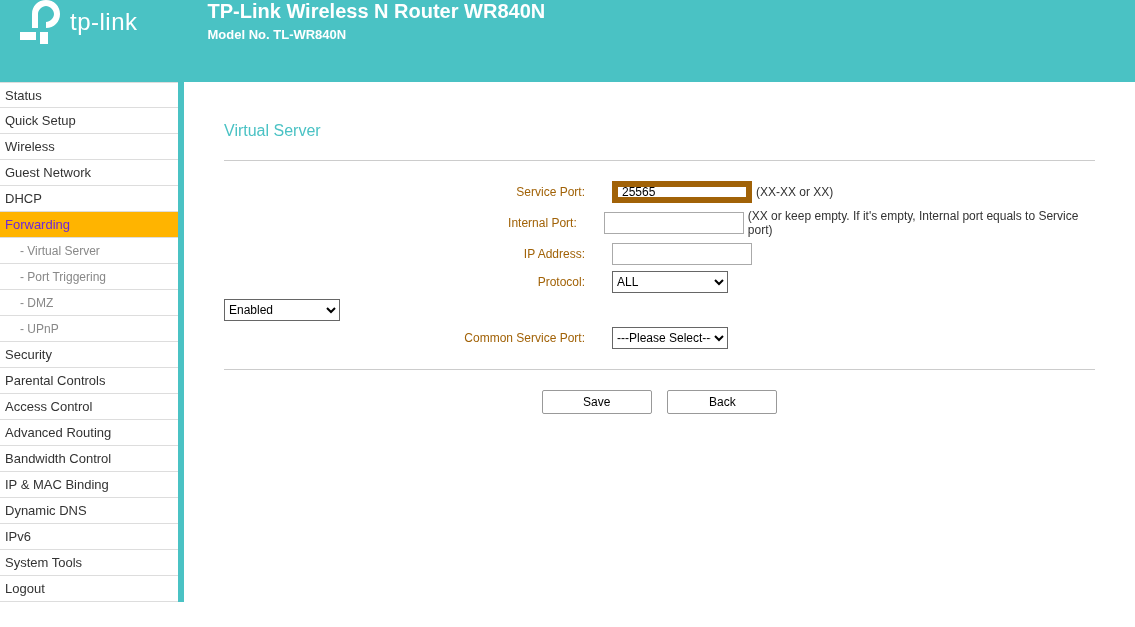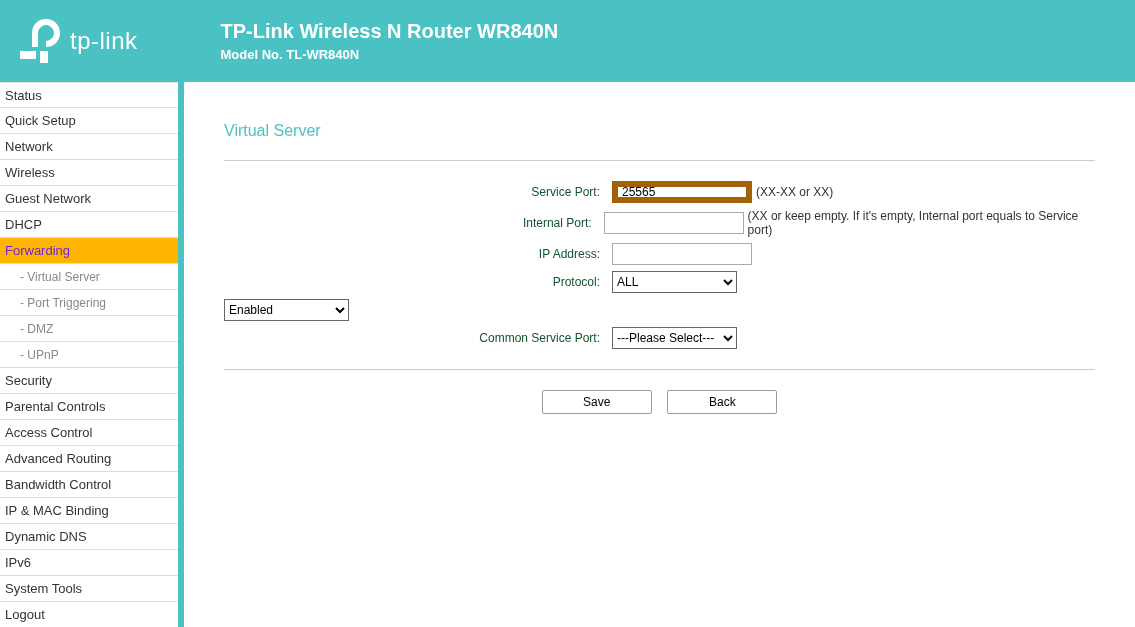--- a/index.html
+++ b/index.html
@@ -1,39 +1,39 @@
 <!DOCTYPE html>
 <html><head>
 <meta charset="utf-8">
 <style>
 * { box-sizing: border-box; margin: 0; padding: 0; }
 body { font-family: Arial, sans-serif; font-size: 13px; background: #fff; width: 1135px; }
-.header { background: #4ac2c4; color: #fff; height: 82px; display: flex; align-items: center; padding: 0 20px; gap: 13px; }
+.header { background: #4ac2c4; color: #fff; height: 82px; display: flex; align-items: flex-start; padding: 0 20px; }
 .logo { display: flex; align-items: center; margin-right: 70px; }
 .logo svg { margin-right: 10px; }
 .logo-text { font-size: 24px; font-weight: 300; letter-spacing: 0.5px; }
 .header-titles { }
 .header-title { font-size: 20px; font-weight: bold; }
 .header-sub { font-size: 13px; font-weight: bold; margin-top: 4px; }
 .layout { display: flex; }
 .sidebar { width: 178px; background: #fff; }
 .side-item { height: 26px; line-height: 26px; padding-left: 5px; border-bottom: 1px solid #ddd; color: #333; cursor: pointer; font-size: 13px; }
 .side-item:first-child { border-top: 1px solid #ddd; }
 .side-item.active { background: #ffb400; color: #6d28d9; }
 .side-sub { height: 26px; line-height: 26px; padding-left: 20px; border-bottom: 1px solid #ddd; color: #888; cursor: pointer; font-size: 12px; }
 .side-accent { width: 6px; background: #4ac2c4; }
 .content { flex: 1; padding: 20px 40px; }
 .spacer { height: 20px; }
 .page-title { color: #4ac2c4; font-size: 16px; font-weight: normal; padding-bottom: 20px; border-bottom: 1px solid #ccc; margin-bottom: 20px; }
 .form-row { display: flex; align-items: center; margin-bottom: 6px; }
-.form-label { width: 388px; text-align: right; padding-right: 12px; color: #14532d; font-size: 12px; }
+.form-label { width: 388px; text-align: right; padding-right: 27px; color: #a16207; font-size: 12px; }
 .form-field { display: flex; align-items: center; }
 .form-field input[type=text] { width: 140px; height: 22px; border: 1px solid #aaa; padding: 0 4px; font-size: 12px; }
 .form-field input.highlight { border: 6px solid #a16207; }
-.form-field select { width: 125px; height: 22px; border: 1px solid #666; font-size: 12px; background: #fff; }
+.form-field select { width: 116px; height: 22px; border: 1px solid #666; font-size: 12px; background: #fff; }
 .hint { color: #333; font-size: 12px; margin-left: 4px; }
 .hr2 { border-top: 1px solid #ccc; margin: 20px 0; }
 .buttons { text-align: center; }
 .btn { width: 110px; height: 24px; border: 1px solid #999; background: #fff; border-radius: 2px; font-size: 12px; cursor: pointer; margin: 0 6px; }
 </style>
 </head>
 <body>
 
 <div class="header">
   <div class="logo">
@@ -47,21 +47,20 @@
   <div class="header-titles">
     <div class="header-title">TP-Link Wireless N Router WR840N</div>
     <div class="header-sub">Model No. TL-WR840N</div>
   </div>
 </div>
 
 <div class="layout">
   <div class="sidebar">
     <div class="side-item">Status</div>
     <div class="side-item">Quick Setup</div>
-    <div class="side-item">Network</div>
     <div class="side-item">Wireless</div>
     <div class="side-item">Guest Network</div>
     <div class="side-item">DHCP</div>
     <div class="side-item active">Forwarding</div>
     <div class="side-sub">- Virtual Server</div>
     <div class="side-sub">- Port Triggering</div>
     <div class="side-sub">- DMZ</div>
     <div class="side-sub">- UPnP</div>
     <div class="side-item">Security</div>
     <div class="side-item">Parental Controls</div>

